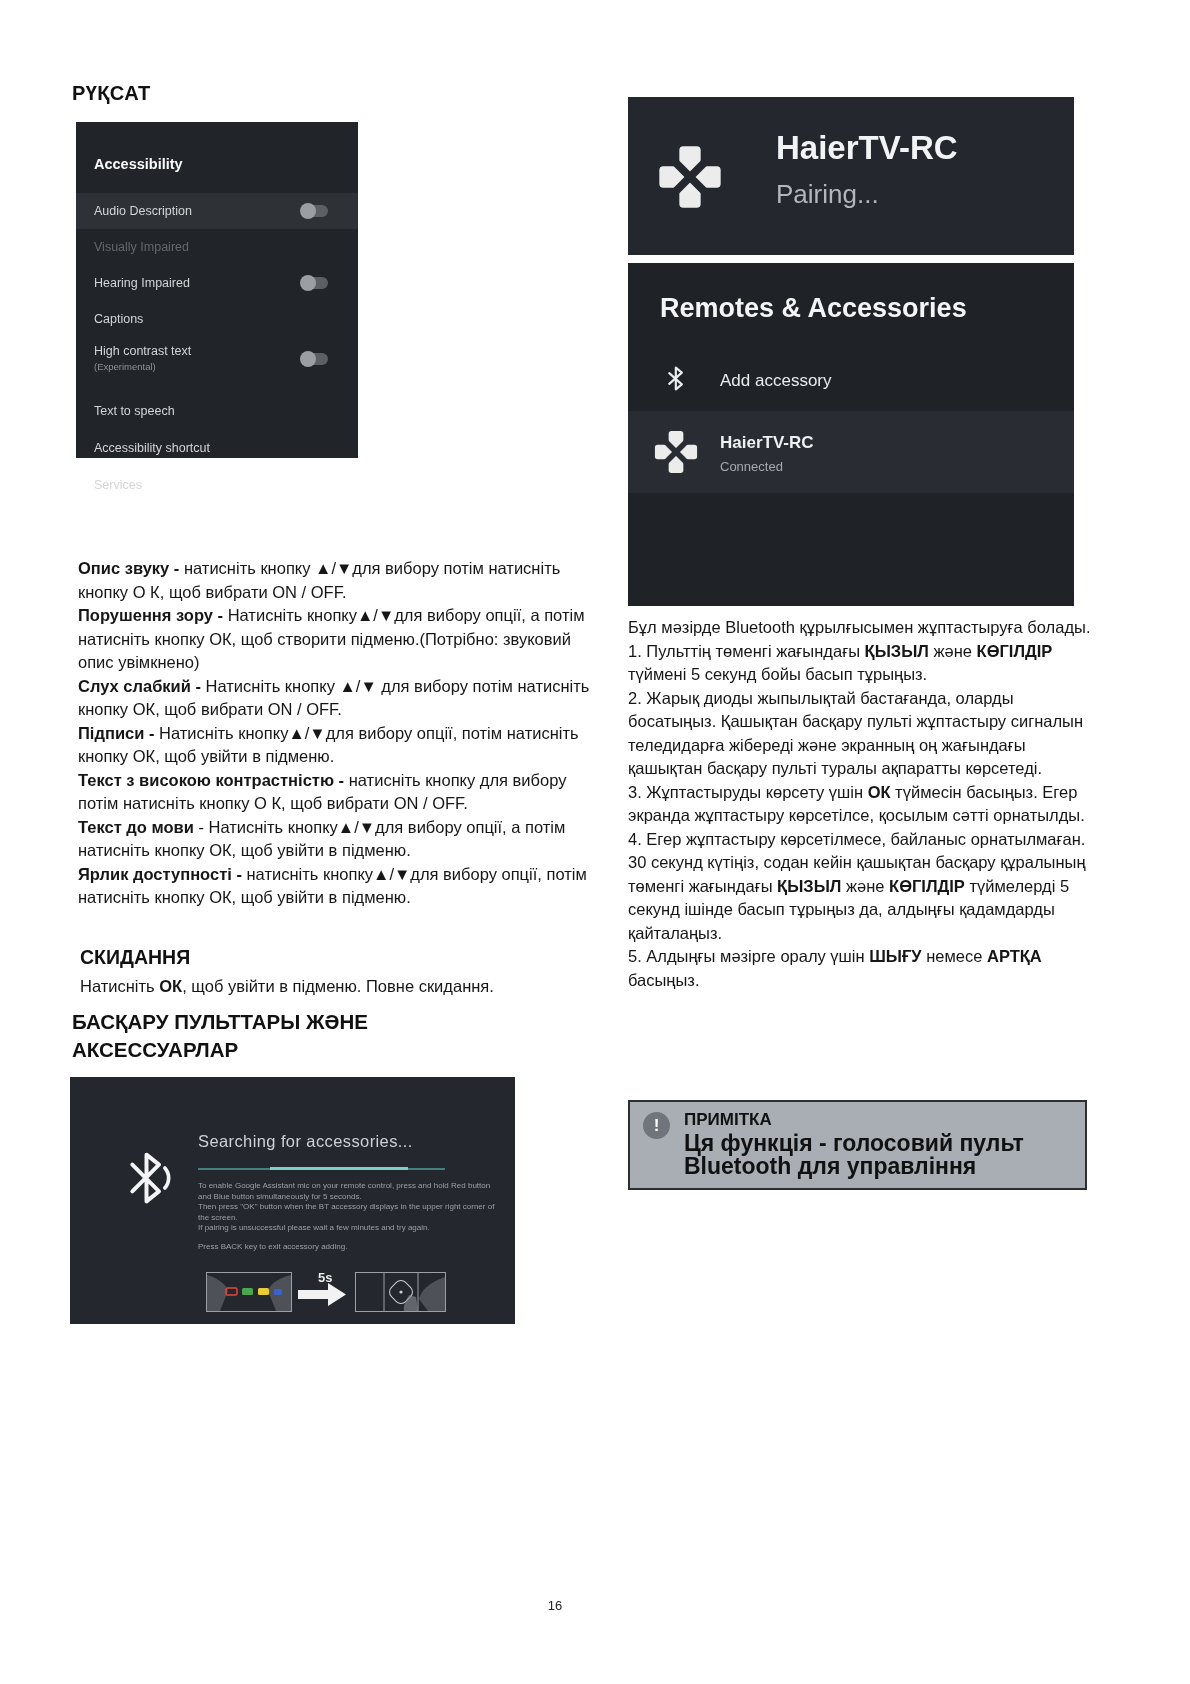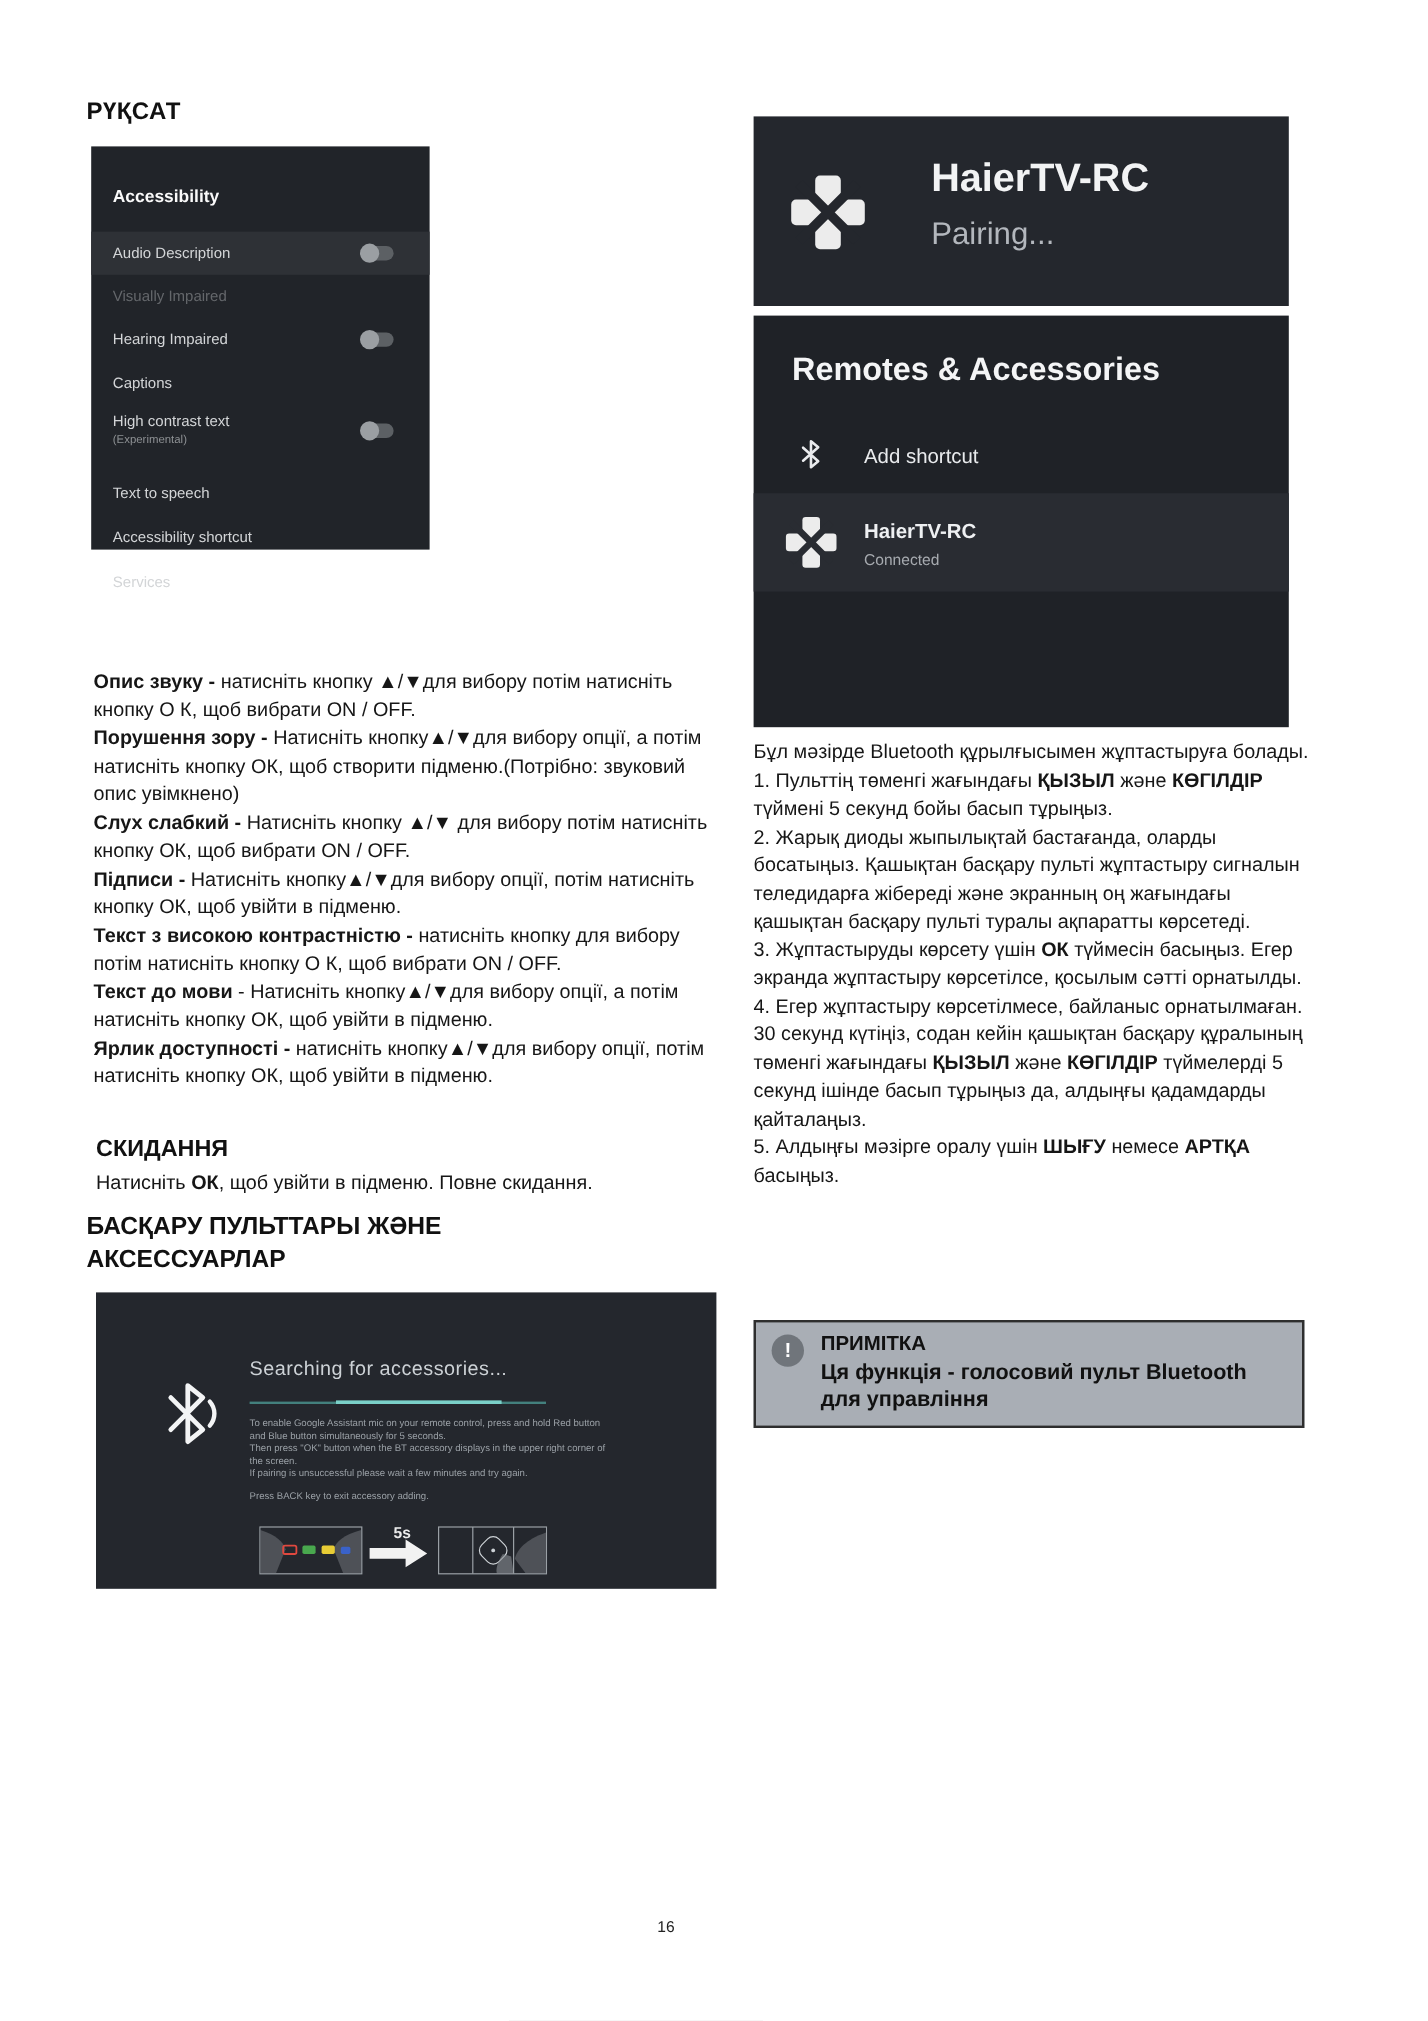--- a/index.html
+++ b/index.html
@@ -51,21 +51,21 @@
   .rem-row1-lbl{position:absolute;left:92px;top:108px;font-size:17px;font-weight:500;color:#e9ebed;}
   .rem-hl{position:absolute;left:0;top:148px;width:100%;height:82px;background:#292c32;}
   .rem-hl .dev{position:absolute;left:92px;top:22px;font-size:17px;font-weight:700;color:#eef0f2;}
   .rem-hl .st{position:absolute;left:92px;top:48px;font-size:13px;color:#a6aaaf;}
   .rem-hl .ic{position:absolute;left:26px;top:19px;}
 
   
   .note{position:absolute;left:628px;top:1100px;width:459px;background:#a9aeb5;border:2px solid #2e2e2e;
         box-sizing:border-box;padding:8px 14px 10px 54px;}
   .note-title{font-size:17px;font-weight:700;color:#111;margin:0 0 2px 0;}
-  .note-text{font-size:18px;font-weight:700;line-height:23px;color:#111;margin:0;}
+  .note-text{font-size:23px;font-weight:700;line-height:23px;color:#111;margin:0;}
   .note-icon{position:absolute;left:13px;top:10px;width:27px;height:27px;border-radius:50%;background:#70757b;
              color:#fff;font-weight:700;font-size:17px;text-align:center;line-height:27px;}
 
   .pagenum{position:absolute;left:0;top:1598px;width:1110px;text-align:center;font-size:13px;color:#222;}
 </style>
 </head>
 <body>
 
 <div class="page">
 
@@ -114,21 +114,21 @@
   </div>
 
   <div class="abs h2" style="left:80px;top:946px;">СКИДАННЯ</div>
   <div class="abs resetline" style="left:80px;top:975px;width:512px;">Натисніть <b>ОК</b>, щоб увійти в підменю. Повне скидання.</div>
 
   <div class="abs h2big" style="left:72px;top:1008px;">
     <div>БАСҚАРУ ПУЛЬТТАРЫ ЖӘНЕ</div>
     <div>АКСЕССУАРЛАР</div>
   </div>
 
-  <div class="panel" style="left:80px;top:1077px;width:517px;height:247px;">
+  <div class="panel" style="left:70px;top:1077px;width:445px;height:247px;">
     <span class="bt-big">
       <svg width="50" height="82" viewBox="0 0 30 40">
         <path d="M5 12 L21 28 L13.5 34 L13.5 6 L21 12 L5 28" fill="none" stroke="#f3f4f5" stroke-width="2.4" stroke-linejoin="round" stroke-linecap="round"></path>
         <path d="M24.5 14 A9 9 0 0 1 24.5 26" fill="none" stroke="#f3f4f5" stroke-width="2.2" stroke-linecap="round"></path>
       </svg>
     </span>
     <div class="s-title">Searching for accessories...</div>
     <div class="pb-base"></div>
     <div class="pb-lit"></div>
     <div class="s-info">
@@ -174,21 +174,21 @@
     <div class="pair-status">Pairing...</div>
   </div>
 
   <div class="panel rem" style="left:628px;top:263px;width:446px;height:343px;">
     <div class="rem-title">Remotes &amp; Accessories</div>
     <span class="rem-row1-icon">
       <svg width="20" height="27" viewBox="0 0 22 30">
         <path d="M3.5 9 L17.5 21.5 L10.8 27 L10.8 3 L17.5 8.5 L3.5 21" fill="none" stroke="#e9ebed" stroke-width="2.4" stroke-linejoin="round" stroke-linecap="round"></path>
       </svg>
     </span>
-    <div class="rem-row1-lbl">Add shortcut</div>
+    <div class="rem-row1-lbl">Add accessory</div>
     <div class="rem-hl">
       <span class="ic">
         <svg width="44" height="44" viewBox="0 0 24 24">
           <rect x="8" y="0.5" width="8" height="23" rx="1.5" fill="#ececec"></rect>
           <rect x="0.5" y="8" width="23" height="8" rx="1.5" fill="#ececec"></rect>
           <g stroke="#292c32" stroke-width="3">
             <line x1="3" y1="3" x2="21" y2="21"></line>
             <line x1="21" y1="3" x2="3" y2="21"></line>
           </g>
         </svg>

